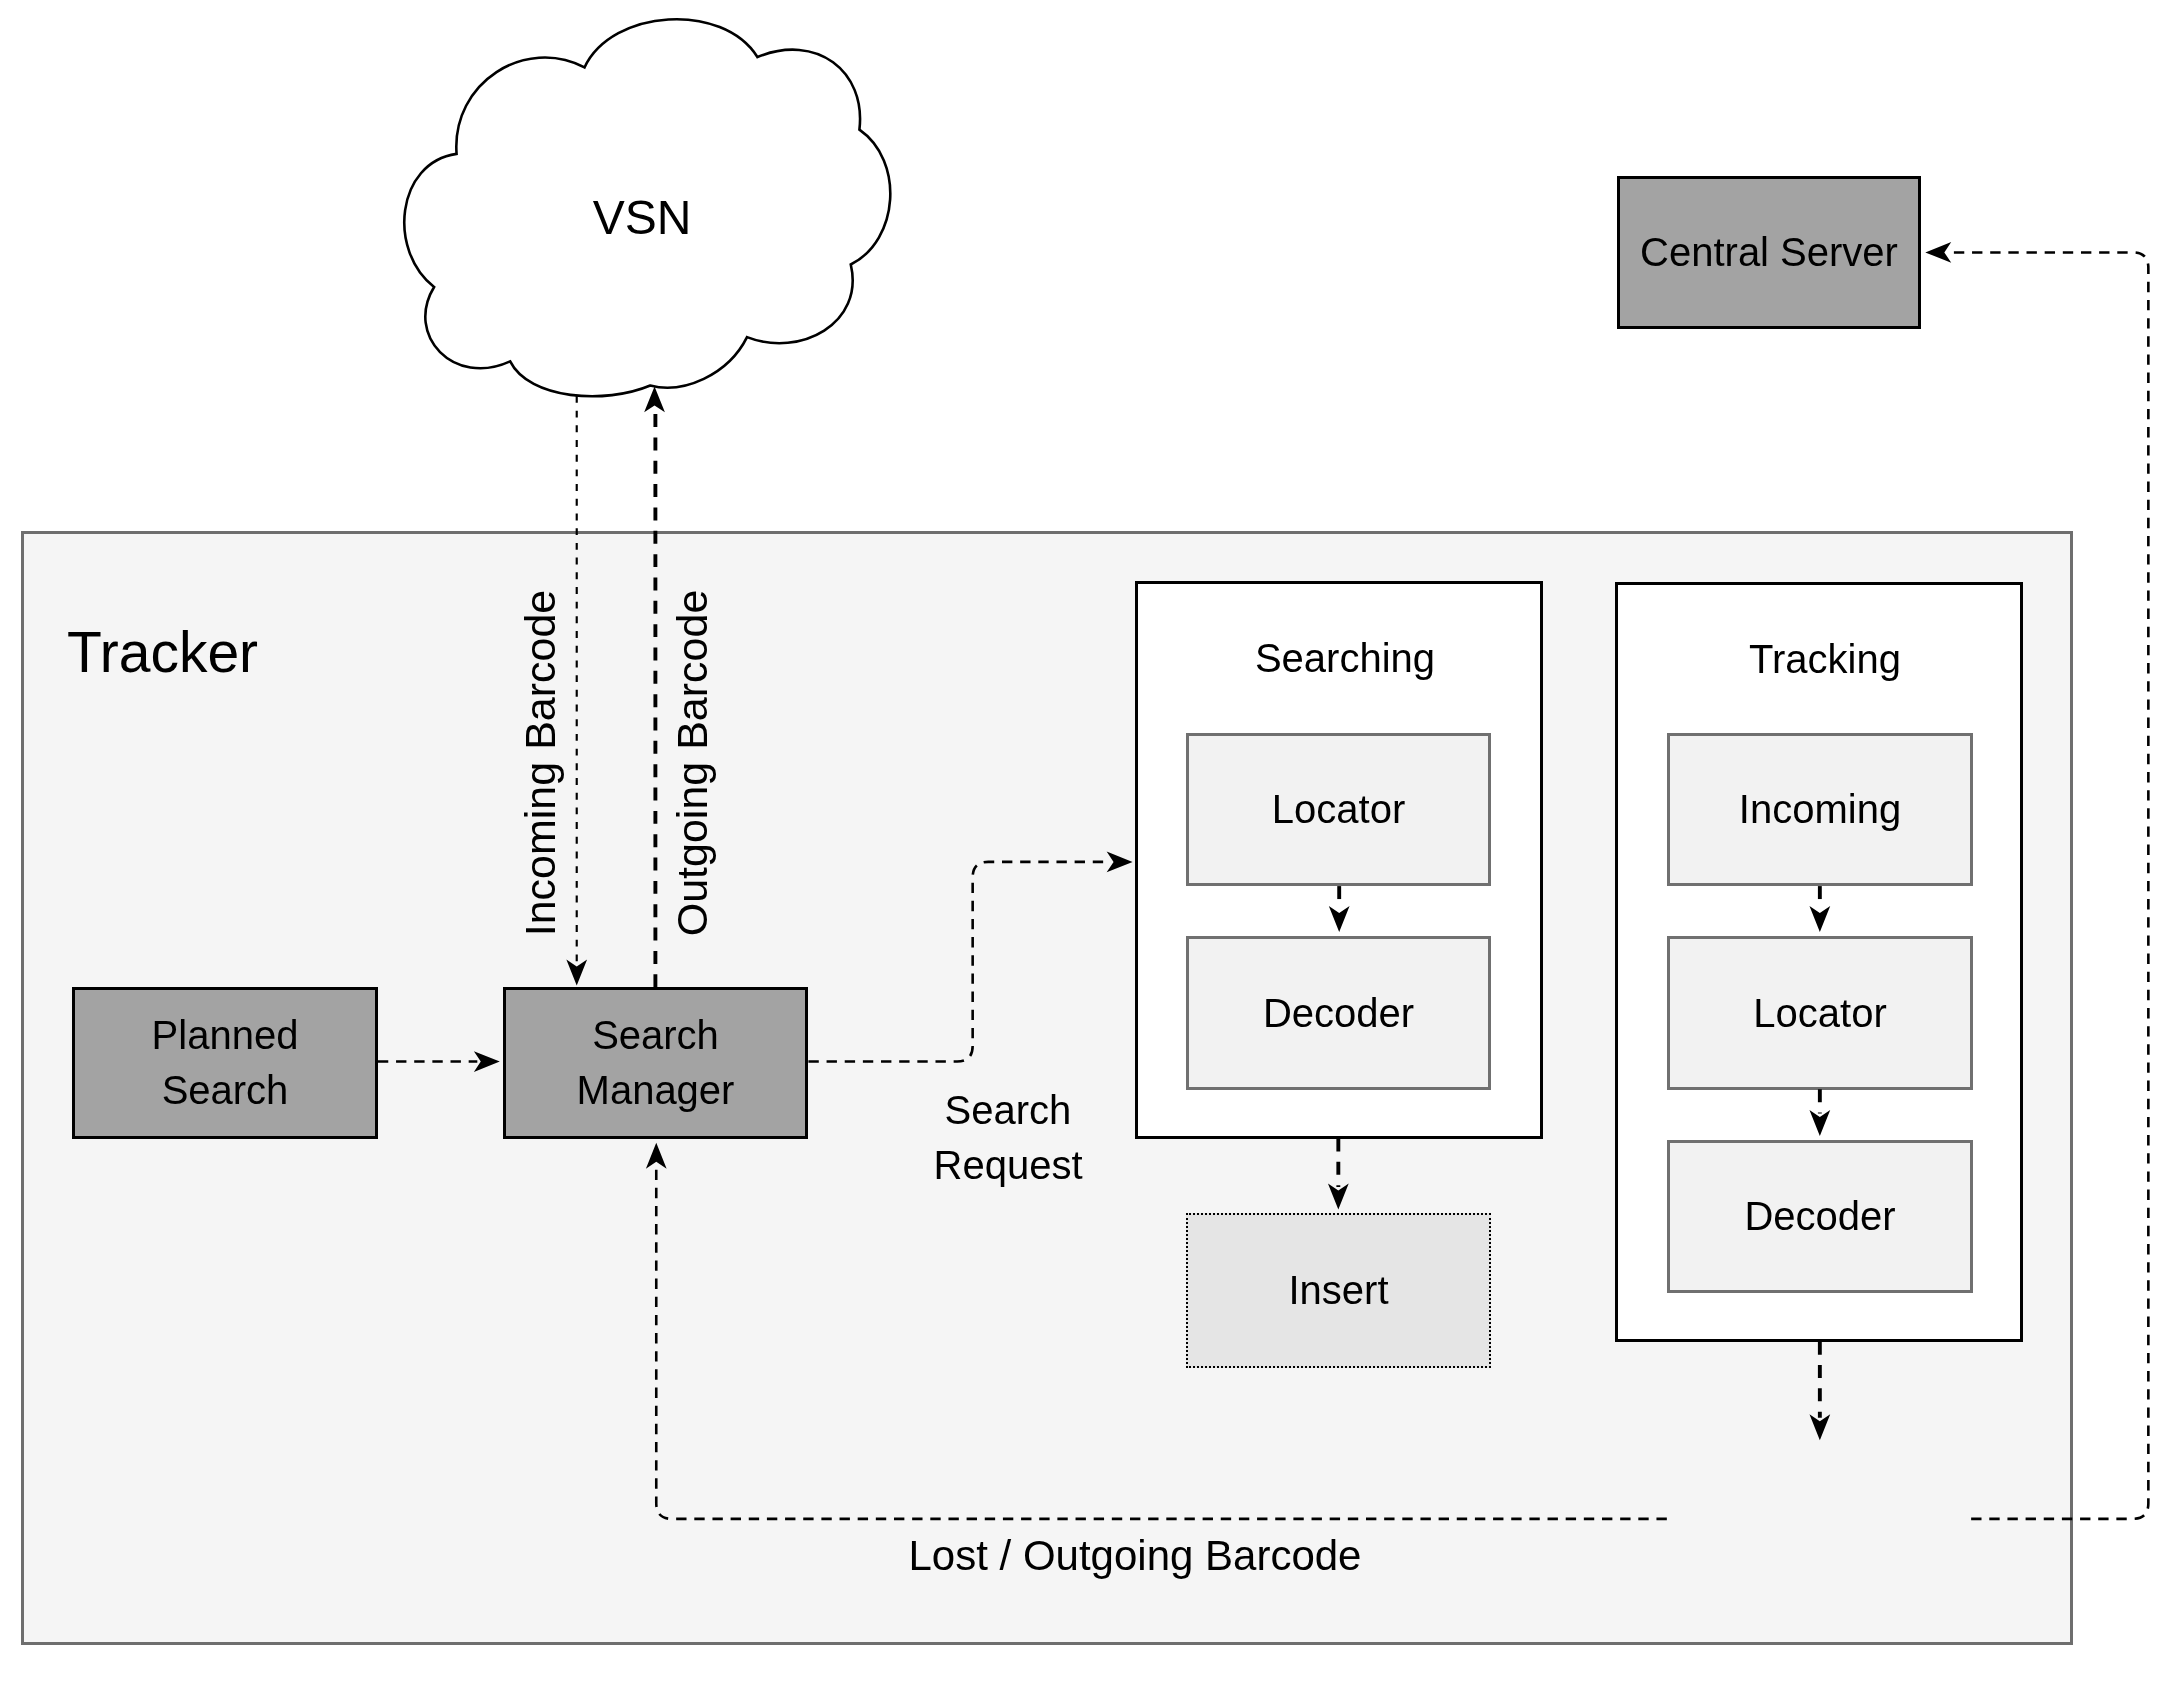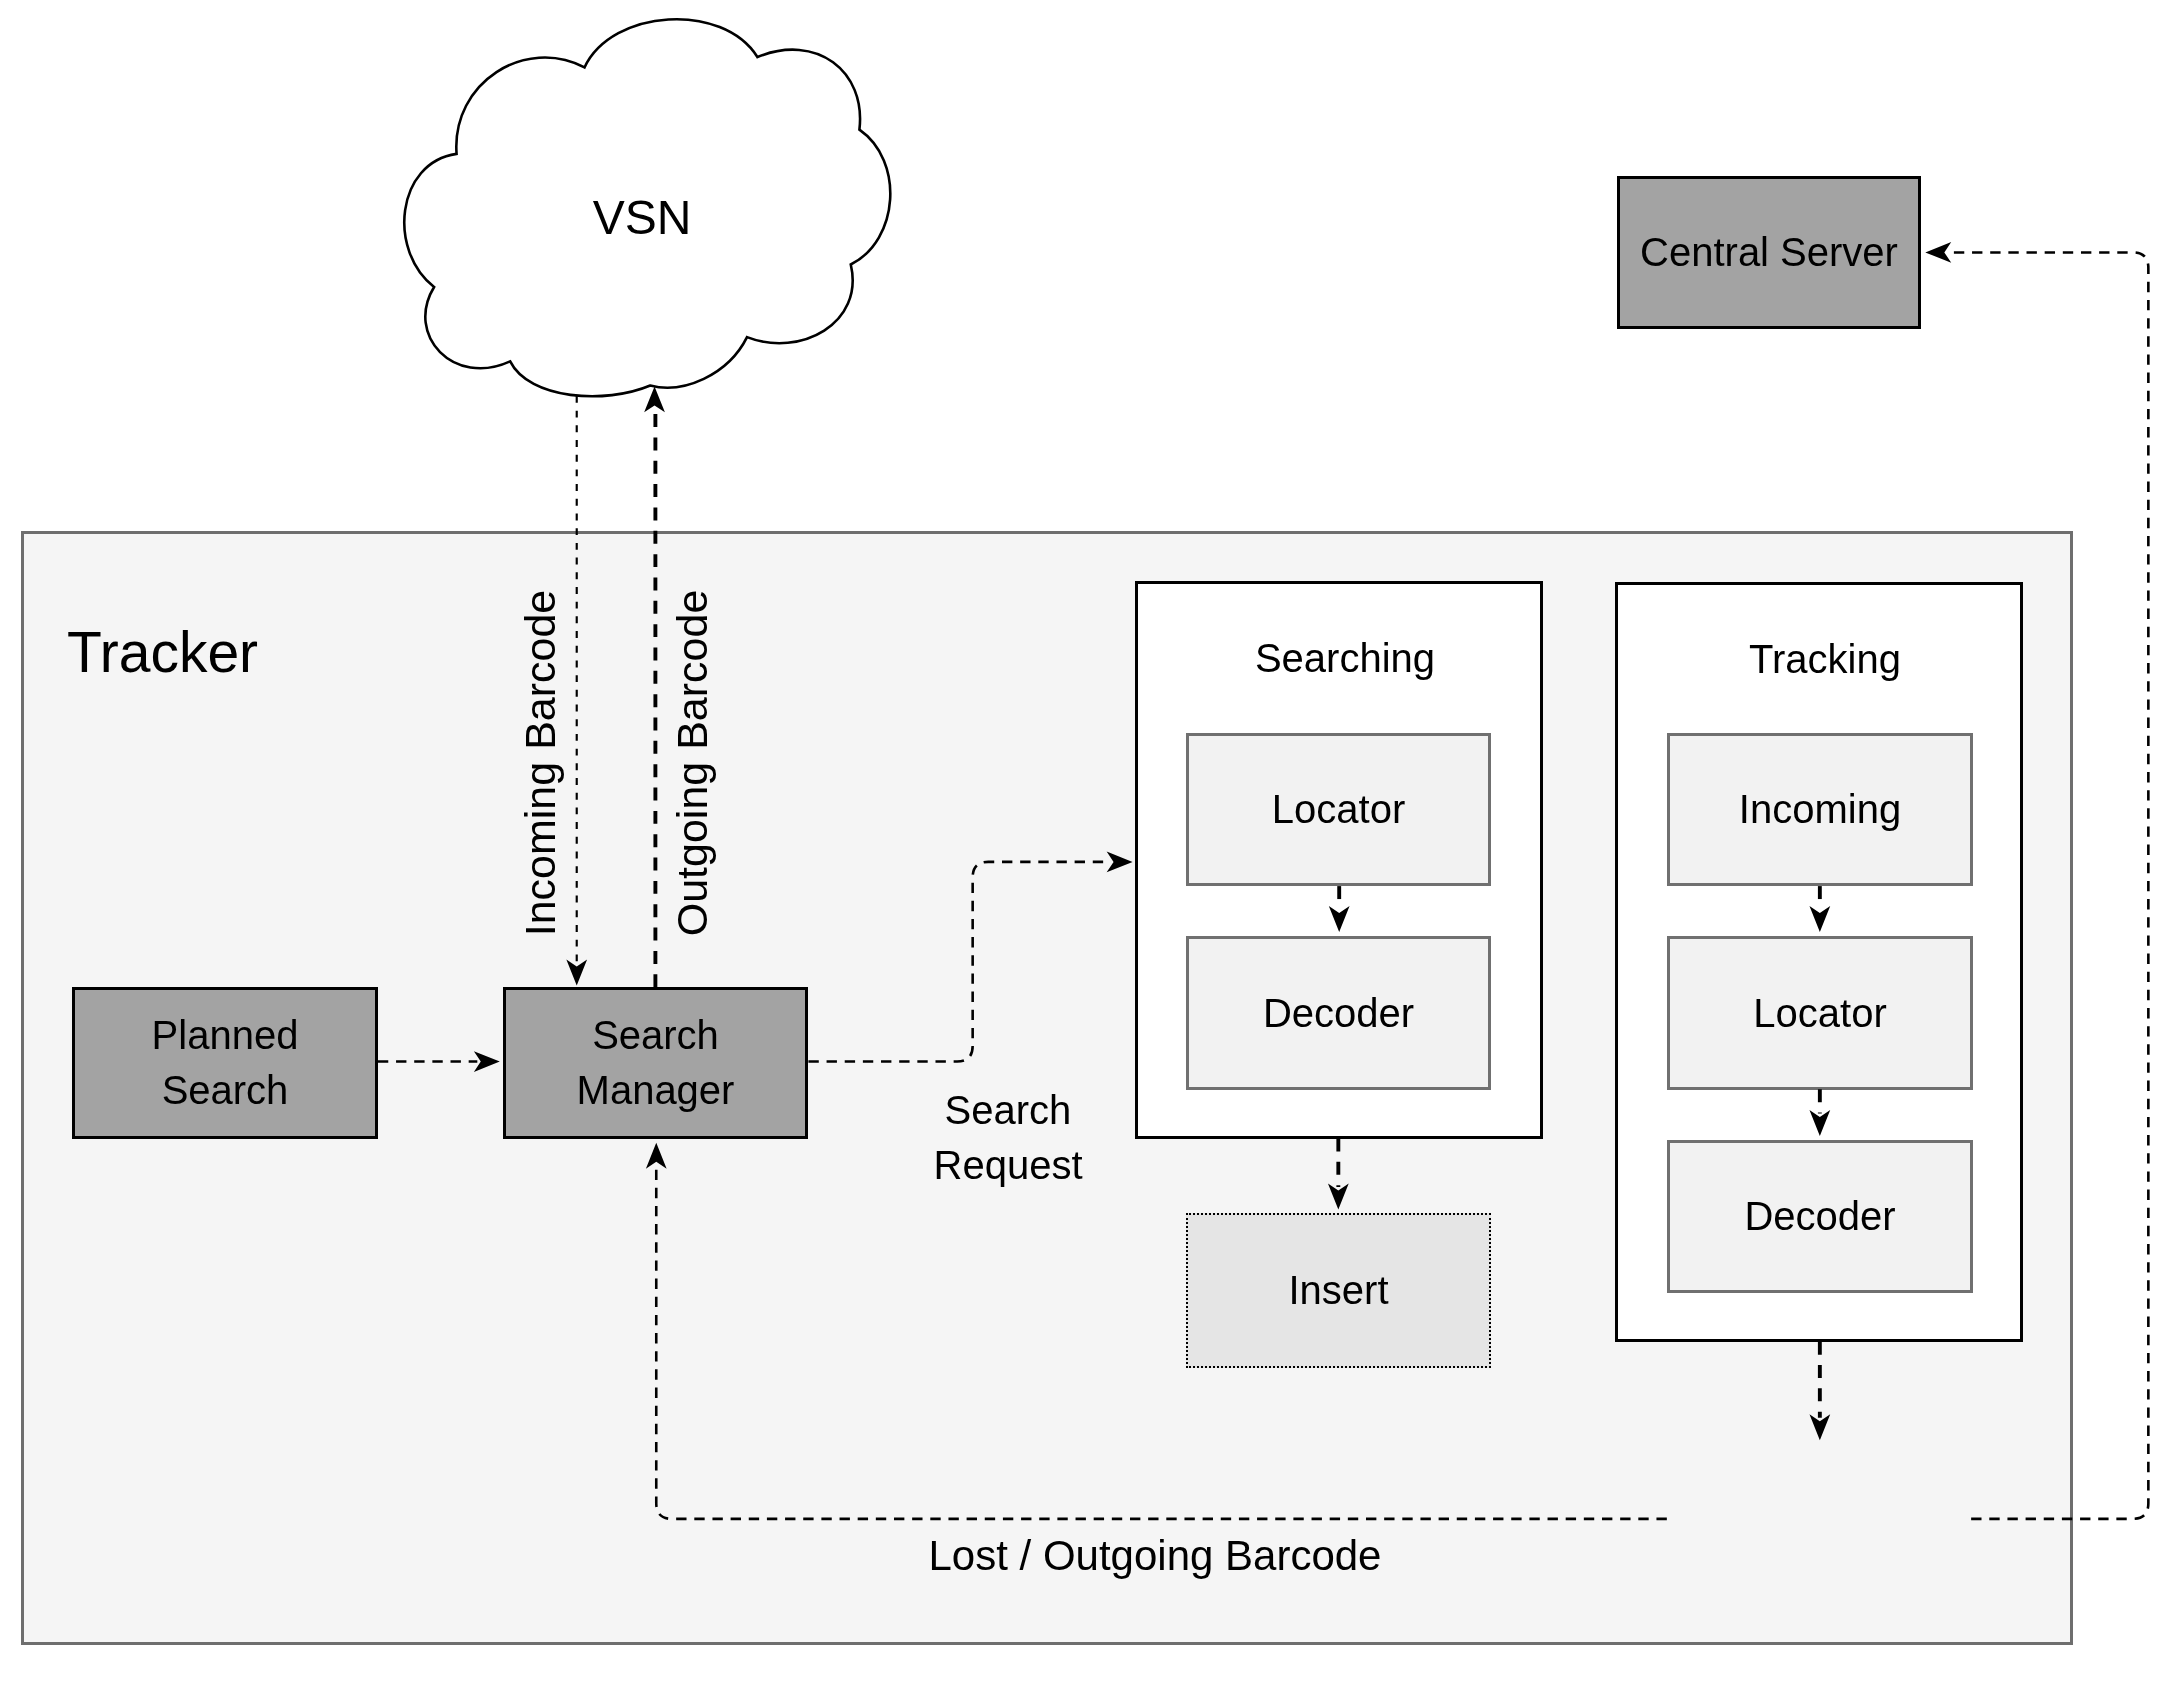--- a/index.html
+++ b/index.html
@@ -91,21 +91,20 @@
   #search-request-label {
     left: 1008px; top: 1083px;
     transform: translateX(-50%);
     text-align: center;
     font-size: 40px; line-height: 55px;
   }
   #lost-label {
     left: 1135px; top: 1556px;
     transform: translate(-50%, -50%);
     font-size: 42px;
-    margin-left: 20px;
   }
   #vsn-label {
     left: 642px; top: 189px;
     transform: translate(-50%, -50%);
     font-size: 48px;
     z-index: 10;
     margin-top: 28px;
   }
 
   

